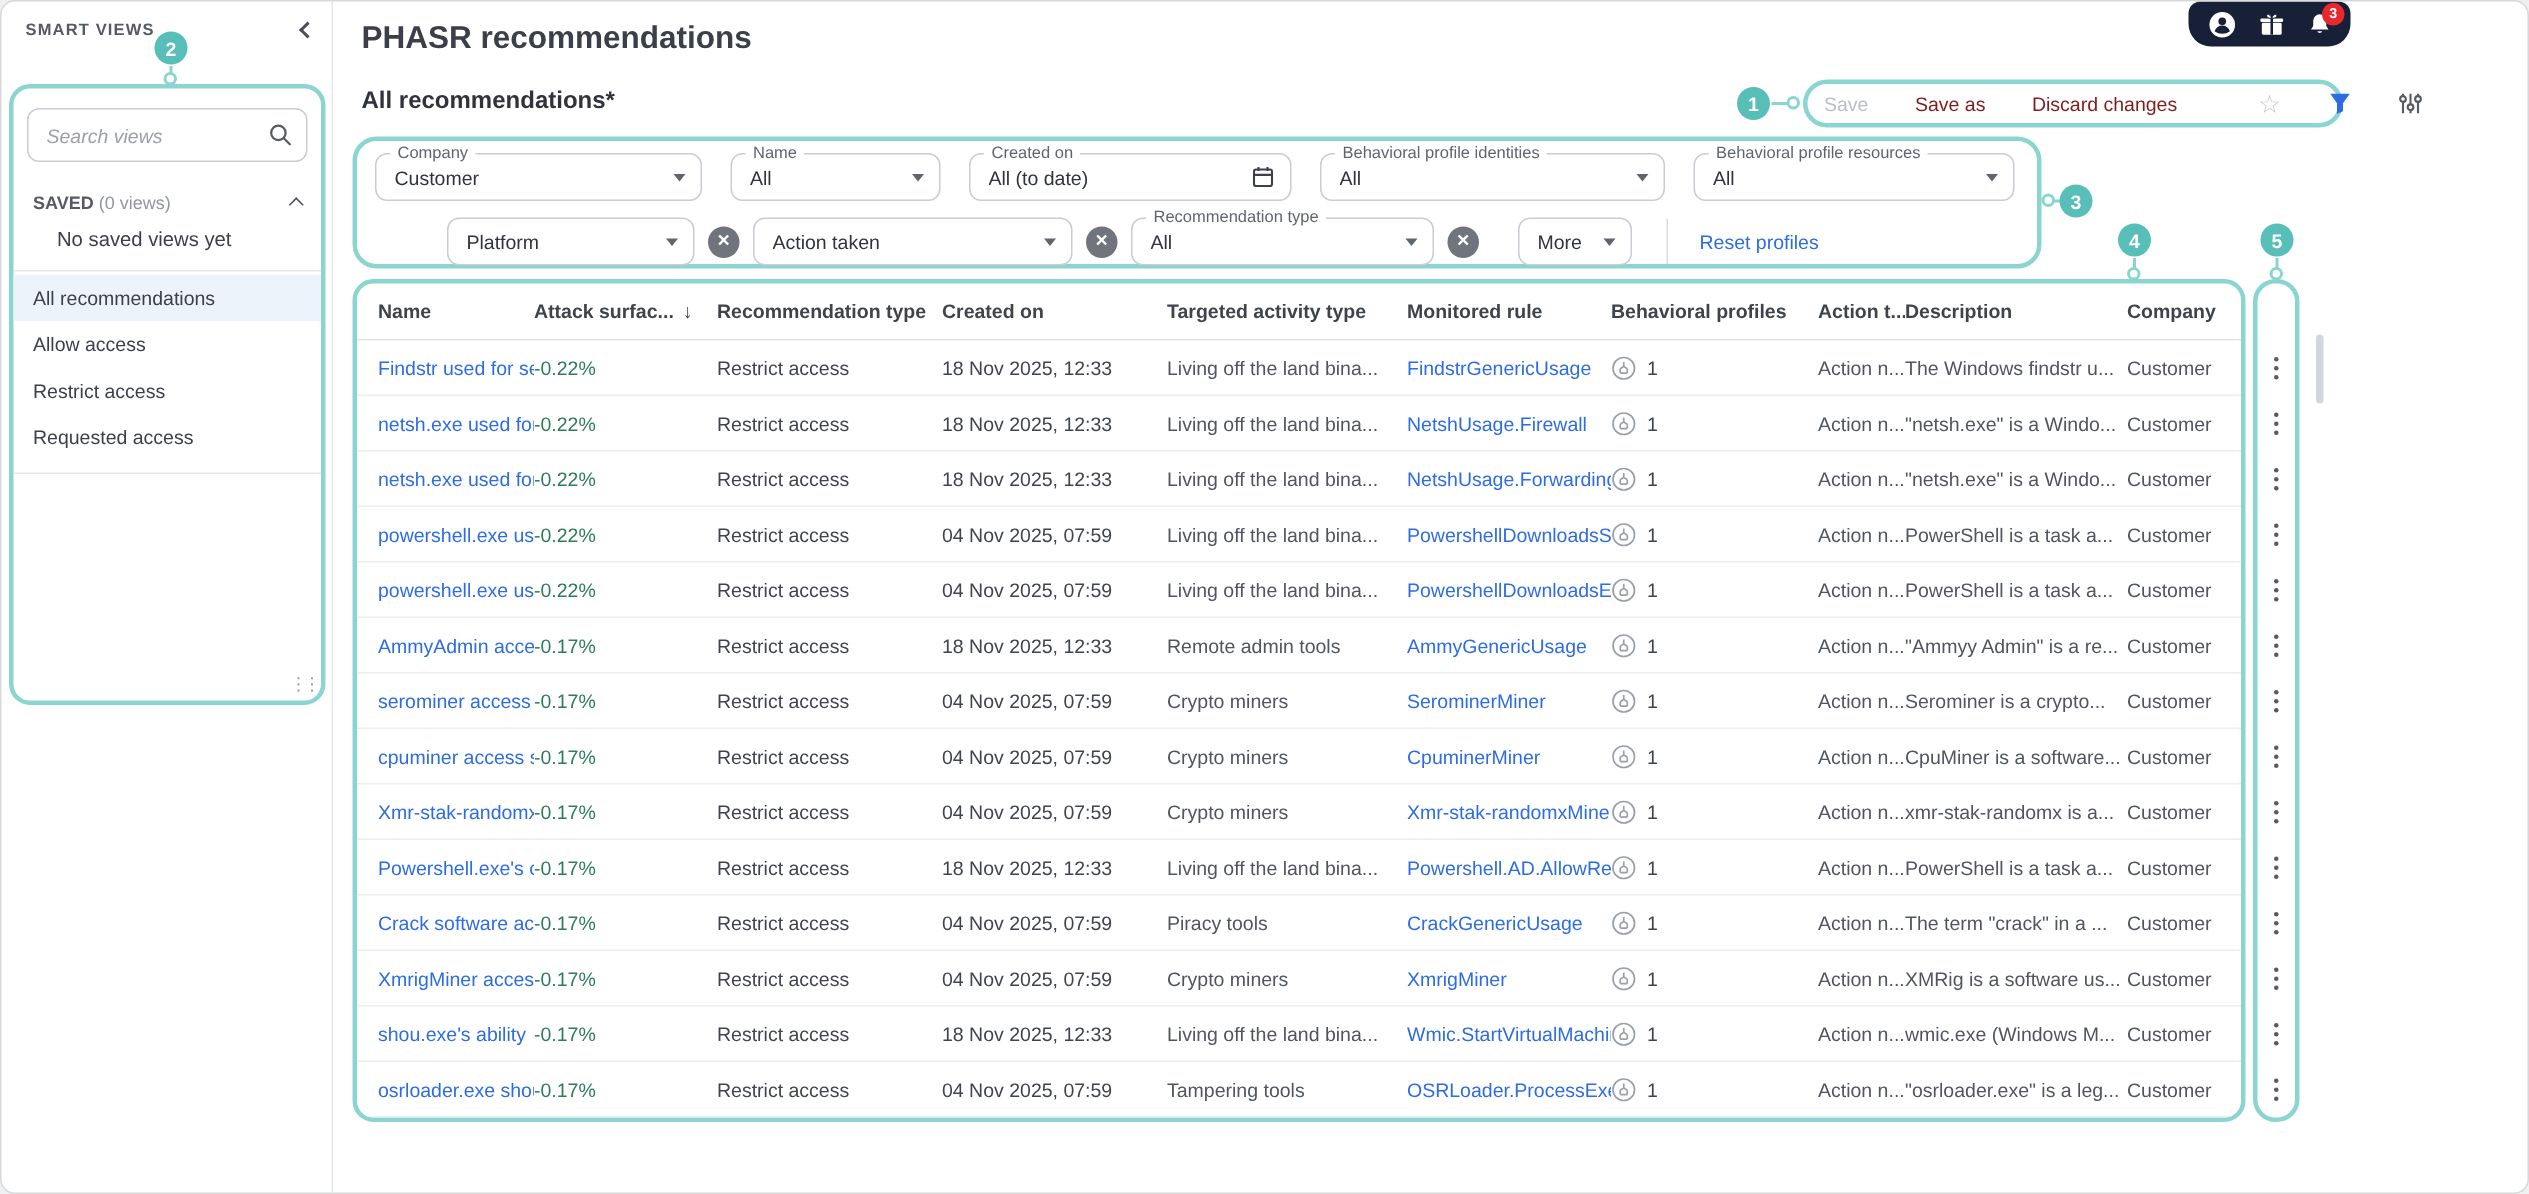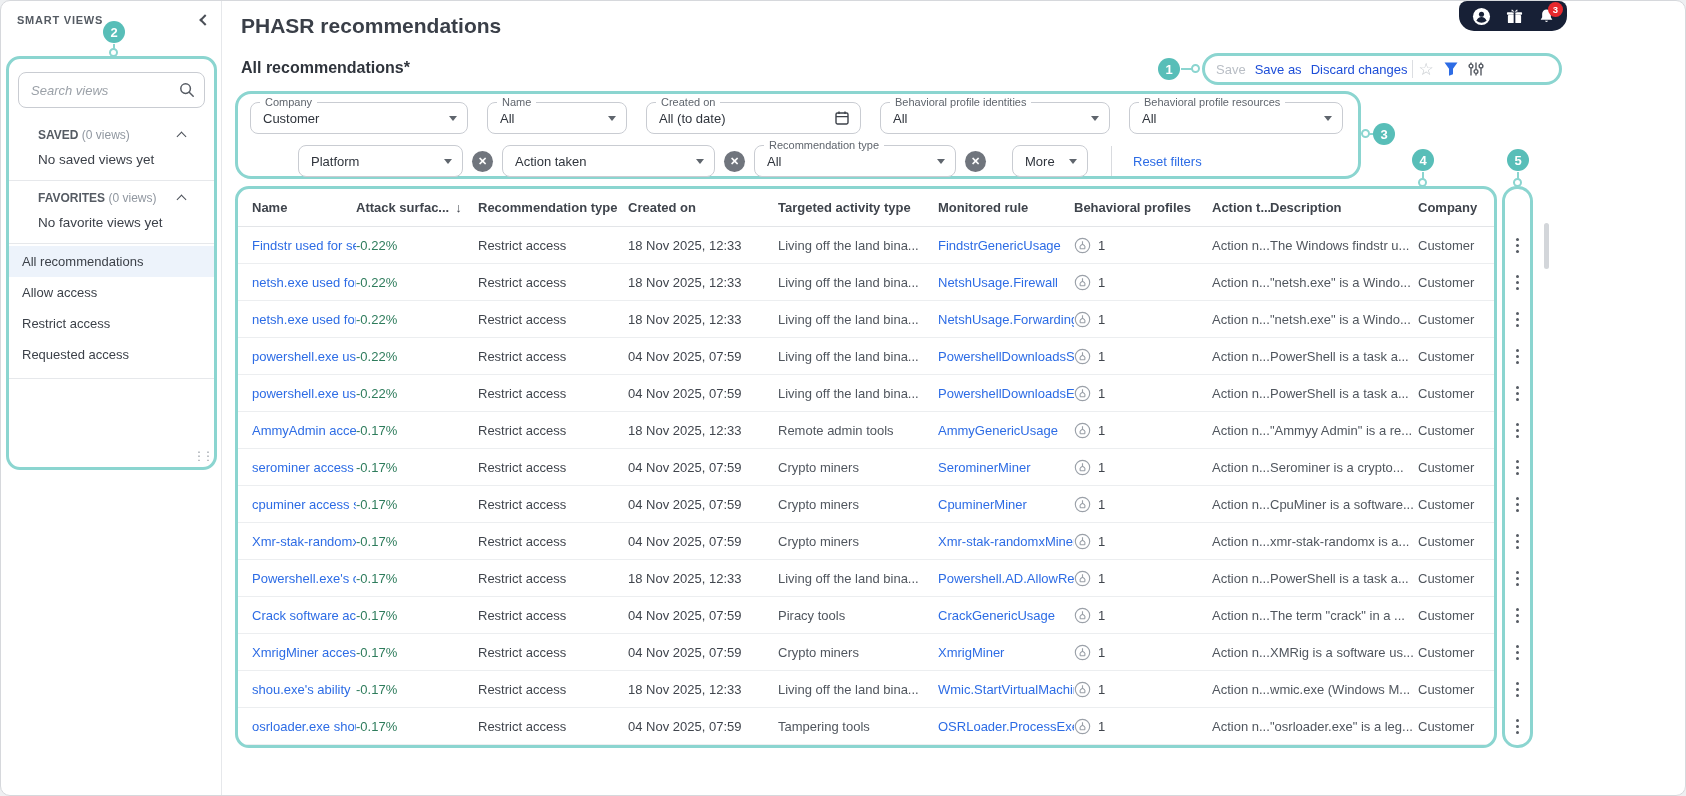--- a/index.html
+++ b/index.html
@@ -21,42 +21,42 @@
   .chev.sm{width:7px;height:7px;border-width:1.8px}
   .sv-box{position:absolute;left:5px;top:55px;width:211px;height:414px;border:3px solid var(--teal);
           border-radius:14px;background:#fff;display:flex;flex-direction:column}
   .search-wrap{position:relative;margin:13px 9px 10px}
   .search-wrap input{width:100%;height:36px;border:1px solid var(--brd);border-radius:8px;
       padding:0 32px 0 12px;font-size:13px;font-style:italic;color:#555;outline:none;font-family:inherit}
   .search-wrap input::placeholder{color:#9ba1a8;font-style:italic}
   .search-icon{position:absolute;right:9px;top:9px}
   .sv-sec{border-top:1px solid #e6e8eb}
   .sv-sec.first{border-top:none}
-  .sec-head{padding:10px 29px 6px;display:flex;justify-content:space-between;align-items:center;cursor:pointer}
+  .sec-head{padding:10px 13px 6px;display:flex;justify-content:space-between;align-items:center;cursor:pointer}
   .sec-label{font-size:12px;font-weight:700;color:#555b63}
   .sec-count{font-weight:400;color:#9097a0}
   .sec-empty{padding:4px 29px 13px;font-size:13.5px;color:#3c4149}
   .sv-items{padding:2px 0 8px}
   .sv-item{padding:8px 13px;font-size:13px;color:#3c4149;cursor:pointer}
   .sv-item.selected{background:#edf3fb}
   .sv-tail{border-top:1px solid #e6e8eb;flex:1}
   .drag-dots{position:absolute;right:3px;bottom:4px;color:#9aa0a8;font-size:12px;letter-spacing:-3px;cursor:grab}
   
   .page-title{position:absolute;left:240px;top:13px;font-size:21px;font-weight:600;color:#3a3f48}
   .subtitle{position:absolute;left:240px;top:58px;font-size:16px;font-weight:700;color:#2f343c}
   .top-pill{position:absolute;left:1458px;top:0;width:108px;height:30px;background:var(--pill);
             border-radius:8px 8px 15px 15px;display:flex;align-items:center;justify-content:flex-start;
             gap:15px;padding-left:13px}
   .pill-icon{cursor:pointer;display:flex}
   .badge{position:absolute;right:4px;top:1px;min-width:15px;height:15px;background:var(--red);border-radius:8px;
          color:#fff;font-size:9.5px;font-weight:700;display:flex;align-items:center;justify-content:center;padding:0 3px}
   
   .box1{position:absolute;left:1201px;top:52px;width:360px;height:32px;border:3px solid var(--teal);
-        border-radius:19px;background:#fff;display:flex;align-items:center;padding:0 11px;gap:9px}
-  .tb-btn{font-size:13px;font-weight:500;color:#1d4ed8;cursor:pointer;white-space:nowrap}
+        border-radius:19px;background:#fff;display:flex;align-items:center;padding:0 11px;gap:31px}
+  .tb-btn{font-size:13px;font-weight:500;color:#7f1d1d;cursor:pointer;white-space:nowrap}
   .tb-btn.disabled{color:#b9bec5;cursor:default}
   .tb-div{width:1px;height:18px;background:#dcdee2;margin:0 -4px}
   .tb-icon{display:flex;cursor:pointer}
   .star{font-size:17px;color:#c4c8cd;line-height:1;cursor:pointer}
   
   .box3{position:absolute;left:234px;top:90px;width:1126px;height:88px;border:3px solid var(--teal);
         border-radius:16px;background:#fff;padding:8px 12px 0;display:flex;flex-direction:column;gap:11px}
   .frow{display:flex;align-items:center;gap:19px}
   .frow2{gap:9px}
   .ffield{position:relative;height:32px;border:1px solid var(--brd);border-radius:8px;background:#fff;
@@ -127,28 +127,20 @@
     </div>
     <div class="sv-sec first">
       <div class="sec-head">
         <span class="sec-label"><span>SAVED</span>
           <span class="sec-count">(0 views)</span></span>
         <span class="chev up sm"></span>
       </div>
       <div class="sec-empty">No saved views yet</div>
     </div>
     <div class="sv-sec">
-      <div class="sec-head">
-        <span class="sec-label"><span>FAVORITES</span>
-          <span class="sec-count">(0 views)</span></span>
-        <span class="chev up sm"></span>
-      </div>
-      <div class="sec-empty">No favorite views yet</div>
-    </div>
-    <div class="sv-sec">
       <div class="sv-items">
 
           <div class="sv-item selected"><span>All recommendations</span></div>
 
           <div class="sv-item"><span>Allow access</span></div>
 
           <div class="sv-item"><span>Restrict access</span></div>
 
           <div class="sv-item"><span>Requested access</span></div>
         </div>
@@ -278,21 +270,21 @@
             <span class="caret"></span>
           </div>
           <button class="clear-btn">✕</button>
         </div>
 
       <div class="ffield more-field">
         <span class="fvalue">More</span>
         <span class="caret"></span>
       </div>
       <span class="v-div"></span>
-      <span class="reset-link">Reset filters</span>
+      <span class="reset-link">Reset profiles</span>
     </div>
   </div>
 
   <div class="box4">
     <div class="thead tgrid">
 
         <div class="th">
           <span>Name</span>
 
         </div>

